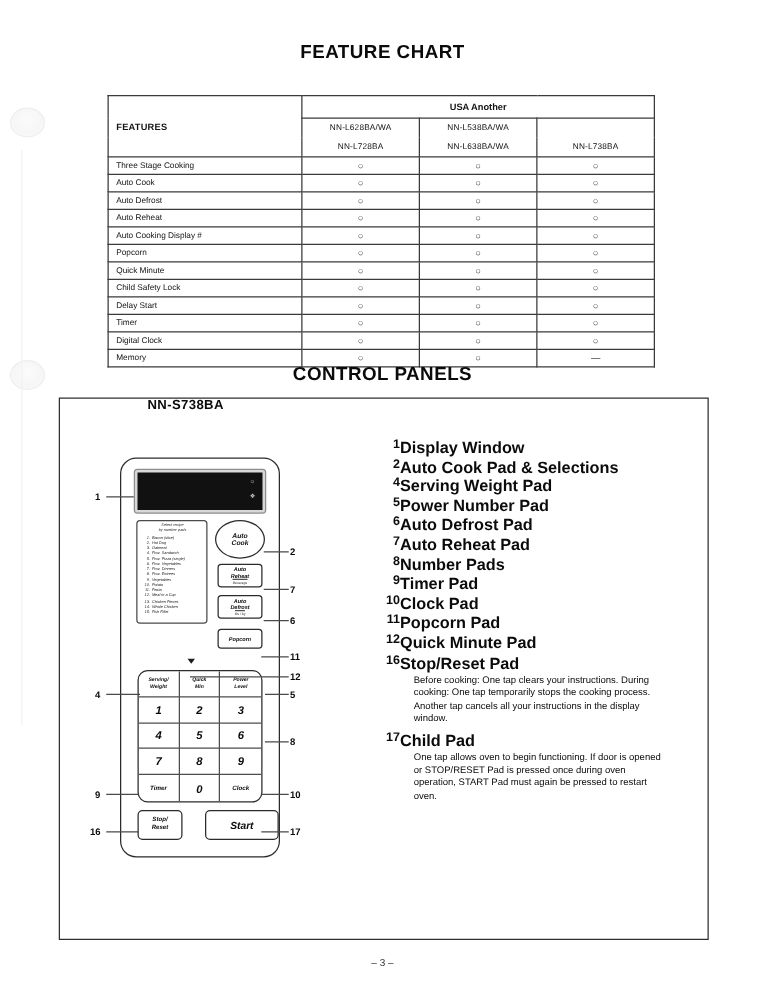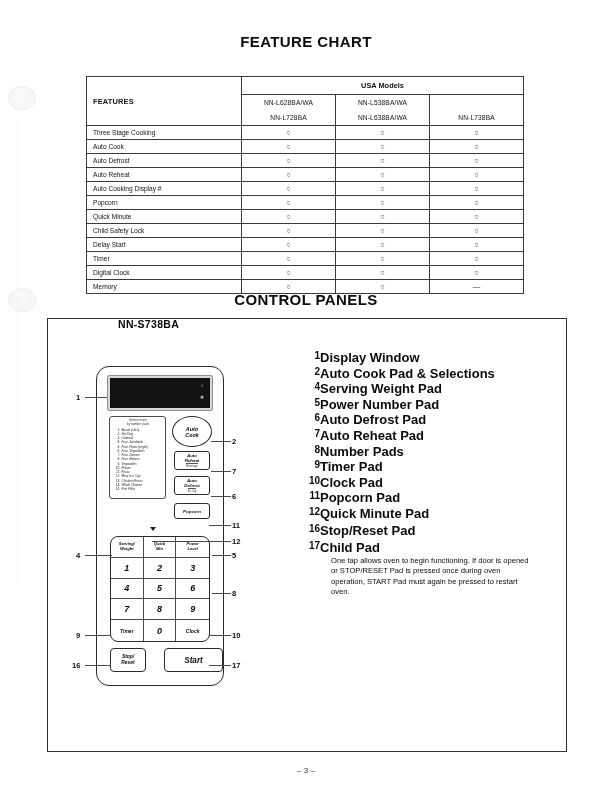--- a/index.html
+++ b/index.html
@@ -398,21 +398,21 @@
 <div class="scan-hole" style="top:86px;"></div>
 <div class="scan-hole" style="top:288px;"></div>
 <div class="scan-edge"></div>
 
 <div class="doc-title" id="feature-chart-title">FEATURE CHART</div>
 
 <table id="feature-table">
   <tbody>
     <tr>
       <th class="feat-col hdr-features" rowspan="3">FEATURES</th>
-      <th class="hdr-usa" colspan="3">USA Models</th>
+      <th class="hdr-usa" colspan="3">USA Another</th>
     </tr>
     <tr>
       <td class="model-cell nb-top">NN-L628BA/WA</td>
       <td class="model-cell nb-top">NN-L538BA/WA</td>
       <td class="model-cell nb-top"></td>
     </tr>
     <tr>
       <td class="model-cell nb-bot">NN-L728BA</td>
       <td class="model-cell nb-bot">NN-L638BA/WA</td>
       <td class="model-cell nb-bot">NN-L738BA</td>
@@ -565,20 +565,21 @@
       <div class="legend-row">
         <span class="legend-num">12</span>
         <span class="legend-label">Quick Minute Pad</span>
       </div>
     </div>
     <div class="legend-block">
       <div class="legend-row">
         <span class="legend-num">16</span>
         <span class="legend-label">Stop/Reset Pad</span>
       </div>
+      <div class="legend-desc">Before cooking: One tap clears your instructions. During cooking: One tap temporarily stops the cooking process. Another tap cancels all your instructions in the display window.</div>
     </div>
     <div class="legend-block">
       <div class="legend-row">
         <span class="legend-num">17</span>
         <span class="legend-label">Child Pad</span>
       </div>
       <div class="legend-desc">One tap allows oven to begin functioning. If door is opened or STOP/RESET Pad is pressed once during oven operation, START Pad must again be pressed to restart oven.</div>
     </div>
   </div>
 

